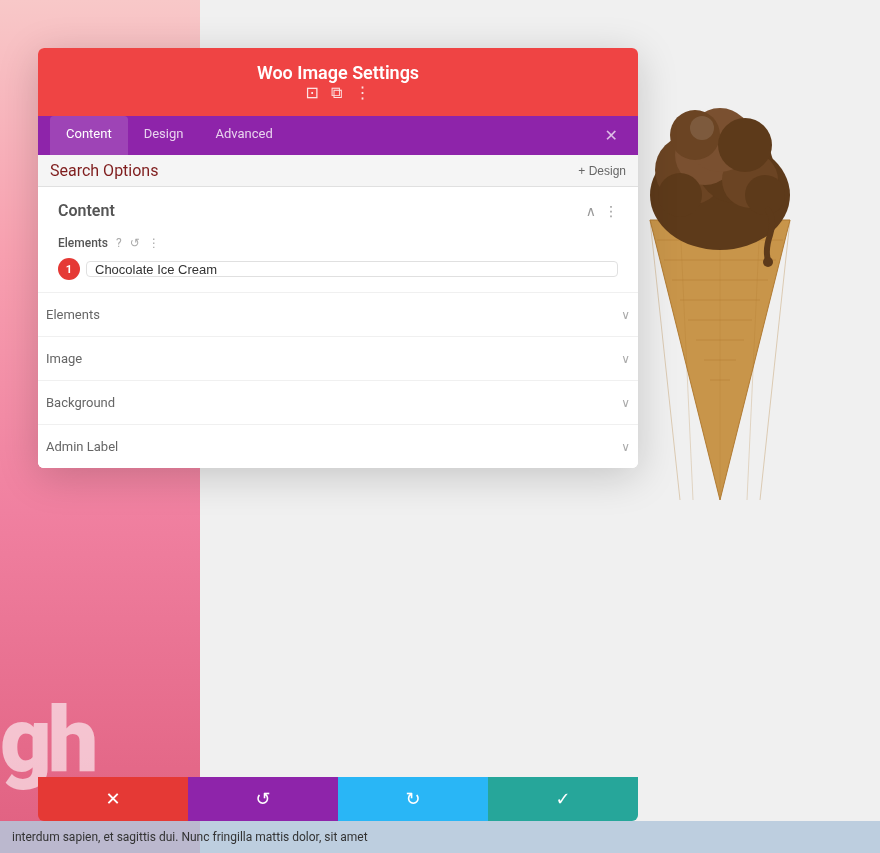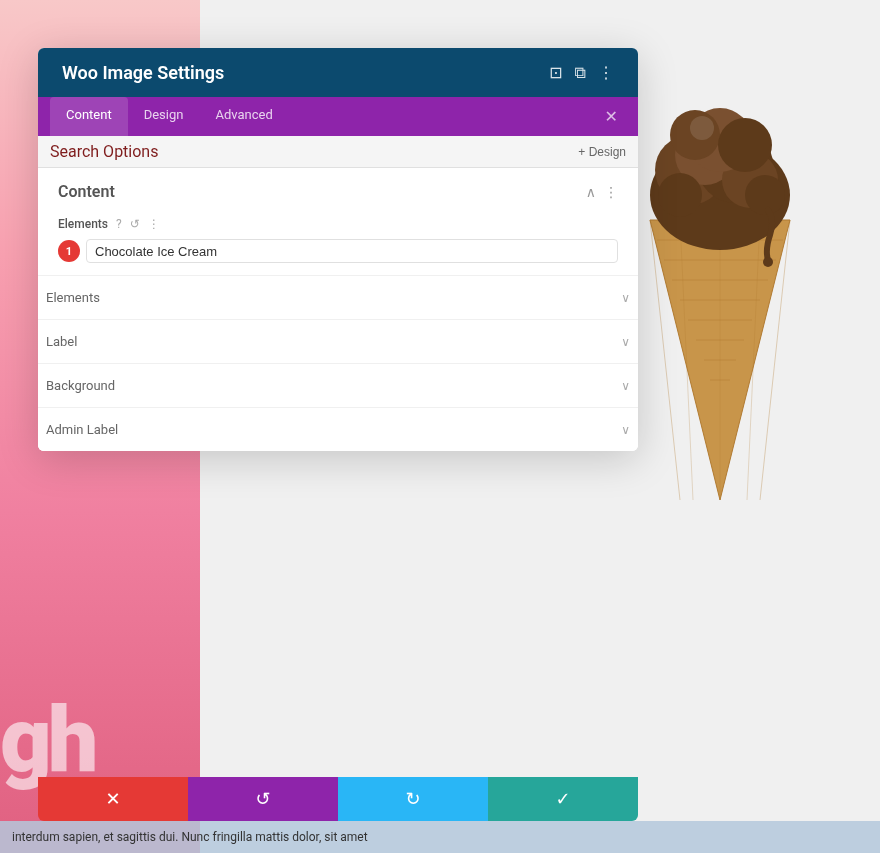--- a/index.html
+++ b/index.html
@@ -83,25 +83,26 @@
       width: 600px;
       background: #fff;
       border-radius: 6px;
       box-shadow: 0 8px 40px rgba(0,0,0,0.18);
       z-index: 5;
       overflow: hidden;
     }
 
     
     .panel-header {
-      background: #0c4a6e;
+      background: #ef4444;
       padding: 14px 24px;
       display: flex;
       align-items: center;
       justify-content: space-between;
+      flex-direction: column;
     }
 
     .panel-title {
       color: #fff;
       font-size: 18px;
       font-weight: 600;
     }
 
     .panel-header-icons {
       display: flex;
@@ -243,21 +244,21 @@
       font-size: 11px;
       font-weight: 700;
       display: flex;
       align-items: center;
       justify-content: center;
       flex-shrink: 0;
     }
 
     .product-select {
       flex: 1;
-      height: 24px;
+      height: 16px;
       border: 1px solid #e0e0e0;
       border-radius: 4px;
       background: #fff;
       padding: 0 8px;
       font-size: 13px;
       color: #333;
       appearance: none;
       -webkit-appearance: none;
       cursor: pointer;
     }
@@ -417,21 +418,21 @@
 
       <div class="collapsible-section">
         <div class="collapsible-header">
           <span class="collapsible-label">Elements</span>
           <span class="chevron-icon">∨</span>
         </div>
       </div>
 
       <div class="collapsible-section">
         <div class="collapsible-header">
-          <span class="collapsible-label">Label</span>
+          <span class="collapsible-label">Image</span>
           <span class="chevron-icon">∨</span>
         </div>
       </div>
 
       <div class="collapsible-section">
         <div class="collapsible-header">
           <span class="collapsible-label">Background</span>
           <span class="chevron-icon">∨</span>
         </div>
       </div>

